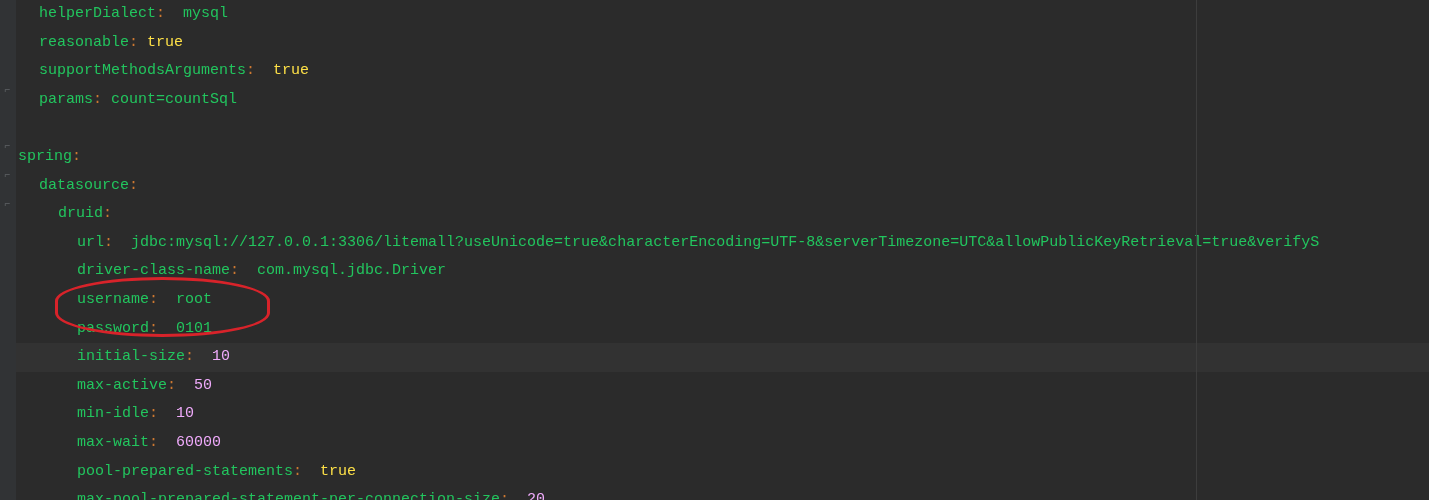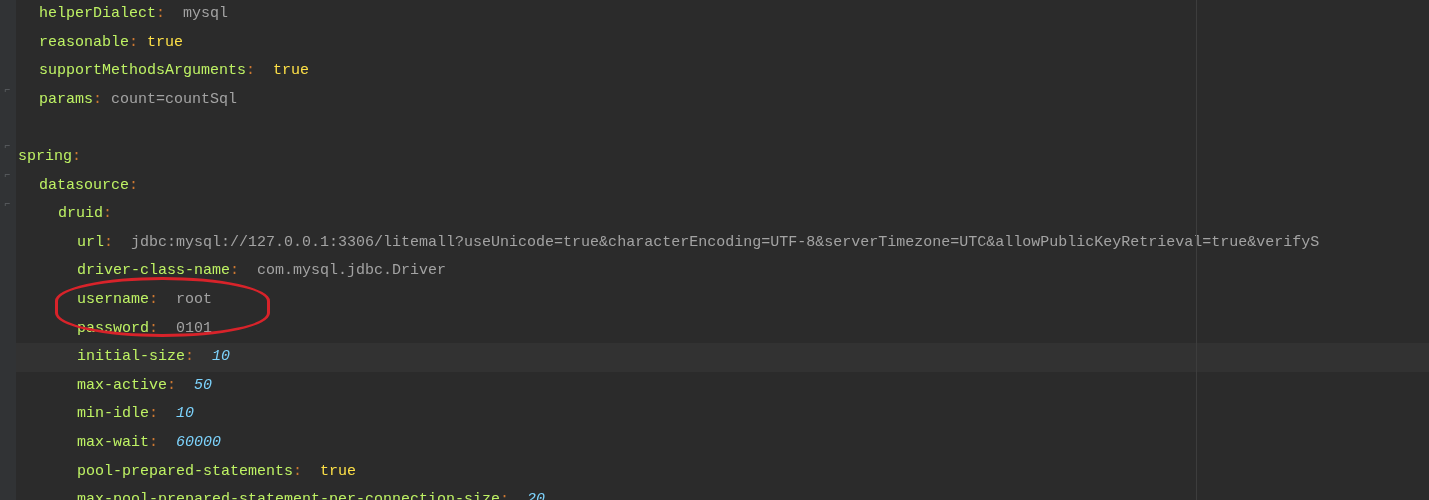--- a/index.html
+++ b/index.html
@@ -43,24 +43,24 @@
     line-height: 28.6px;
   }
   .line {
     height: 28.6px;
     line-height: 28.6px;
     padding-left: 2px;
   }
   .line.hl {
     background: #323232;
   }
-  .key { color: #bef264; text-align: center; }
-  .num { color: #7dd3fc; font-style: italic; }
+  .key { color: #22c55e; text-align: center; }
+  .num { color: #f0abfc; }
   .bool { color: #fde047; }
-  .plain { color: #a3a3a3; }
+  .plain { color: #22c55e; }
   .colon { color: #cc7832; }
   .ind1 { padding-left: 21px; }
   .ind2 { padding-left: 40px; margin-top: 24px; }
   .ind3 { padding-left: 59px; margin-top: 40px; }
 
   .right-border {
     position: absolute;
     top: 0;
     right: 232px;
     width: 1px;

